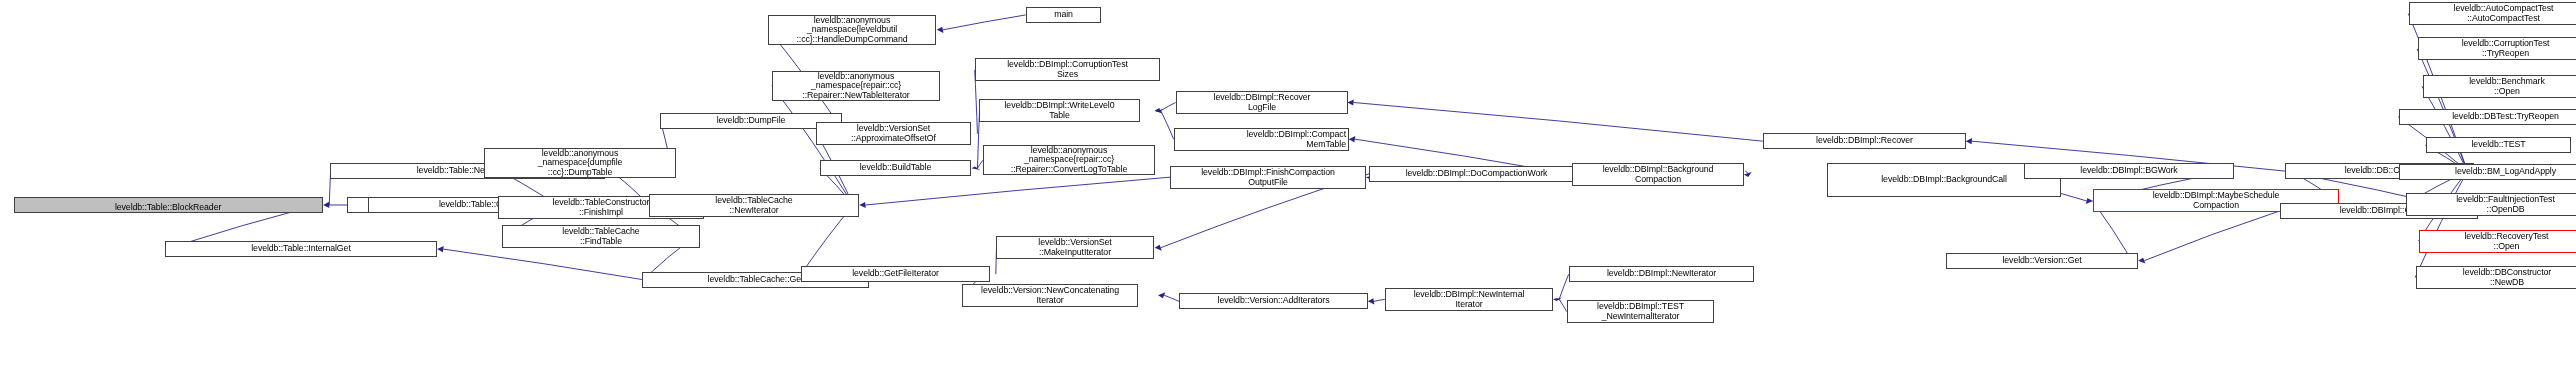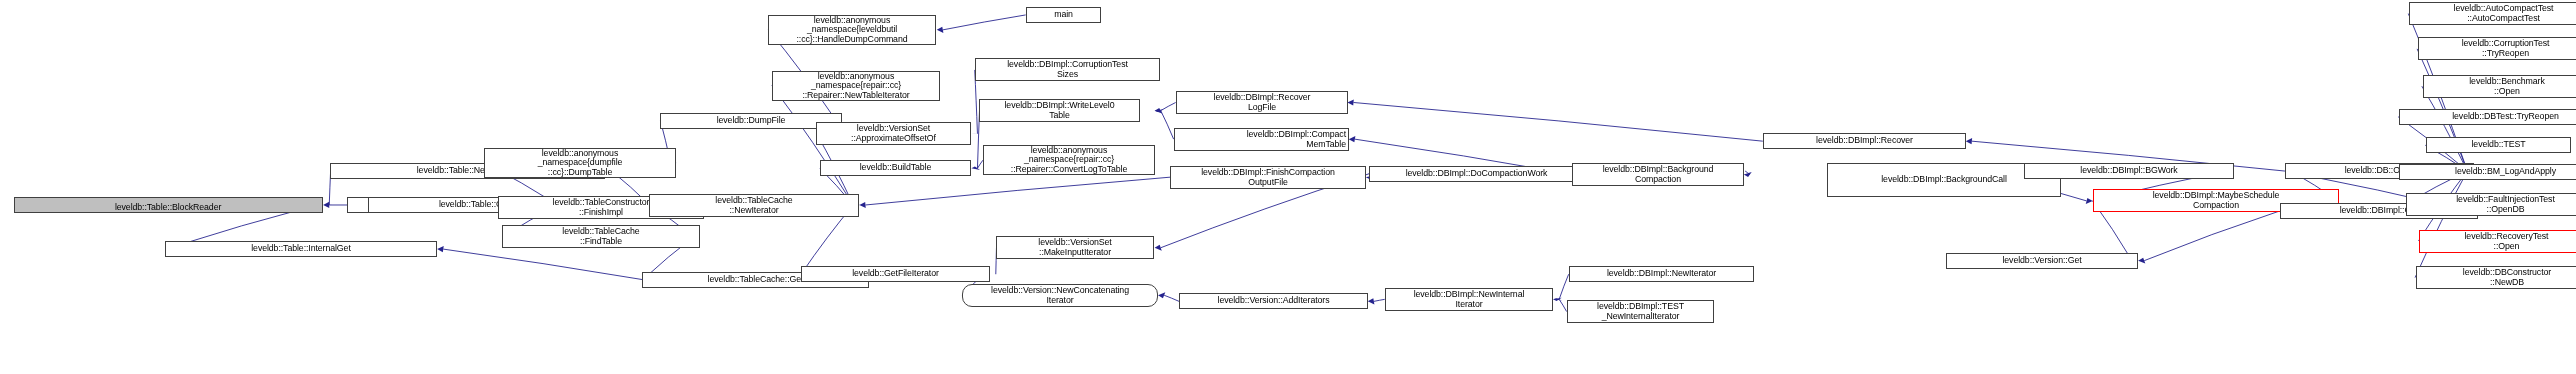--- a/index.html
+++ b/index.html
@@ -177,21 +177,21 @@
     <div class="node" style="left: 1026px; top: 6.8px; width: 75px; height: 16.3px; text-align: center;"><span class="lbl">main</span></div>
     <div class="node" style="left: 975px; top: 58px; width: 185px; height: 23px;"><span class="lbl">leveldb::DBImpl::CorruptionTest
 Sizes</span></div>
     <div class="node" style="left: 979px; top: 99px; width: 161px; height: 23px;"><span class="lbl">leveldb::DBImpl::WriteLevel0
 Table</span></div>
     <div class="node" style="left: 983px; top: 145px; width: 172px; height: 30px;"><span class="lbl">leveldb::anonymous
 _namespace{repair::cc}
 ::Repairer::ConvertLogToTable</span></div>
     <div class="node" style="left: 996px; top: 236px; width: 158px; height: 23px;"><span class="lbl">leveldb::VersionSet
 ::MakeInputIterator</span></div>
-    <div class="node" style="left: 962px; top: 284px; width: 196px; height: 23px; border-radius: 10px;"><span class="lbl">leveldb::Version::NewConcatenating
+    <div class="node" style="left: 962px; top: 284px; width: 176px; height: 23px;"><span class="lbl">leveldb::Version::NewConcatenating
 Iterator</span></div>
     <div class="node" style="left: 1176px; top: 91px; width: 172px; height: 23px;"><span class="lbl">leveldb::DBImpl::Recover
 LogFile</span></div>
     <div class="node" style="left: 1174px; top: 128px; width: 175px; height: 23px; text-align: right;"><span class="lbl">leveldb::DBImpl::Compact
 MemTable</span></div>
     <div class="node" style="left: 1170px; top: 166px; width: 196px; height: 23px;"><span class="lbl">leveldb::DBImpl::FinishCompaction
 OutputFile</span></div>
     <div class="node" style="left: 1179px; top: 293px; width: 189px; height: 16.3px;"><span class="lbl">leveldb::Version::AddIterators</span></div>
     <div class="node" style="left: 1369px; top: 166px; width: 215px; height: 16.3px;"><span class="lbl">leveldb::DBImpl::DoCompactionWork</span></div>
     <div class="node" style="left: 1385px; top: 288px; width: 168px; height: 23px;"><span class="lbl">leveldb::DBImpl::NewInternal

